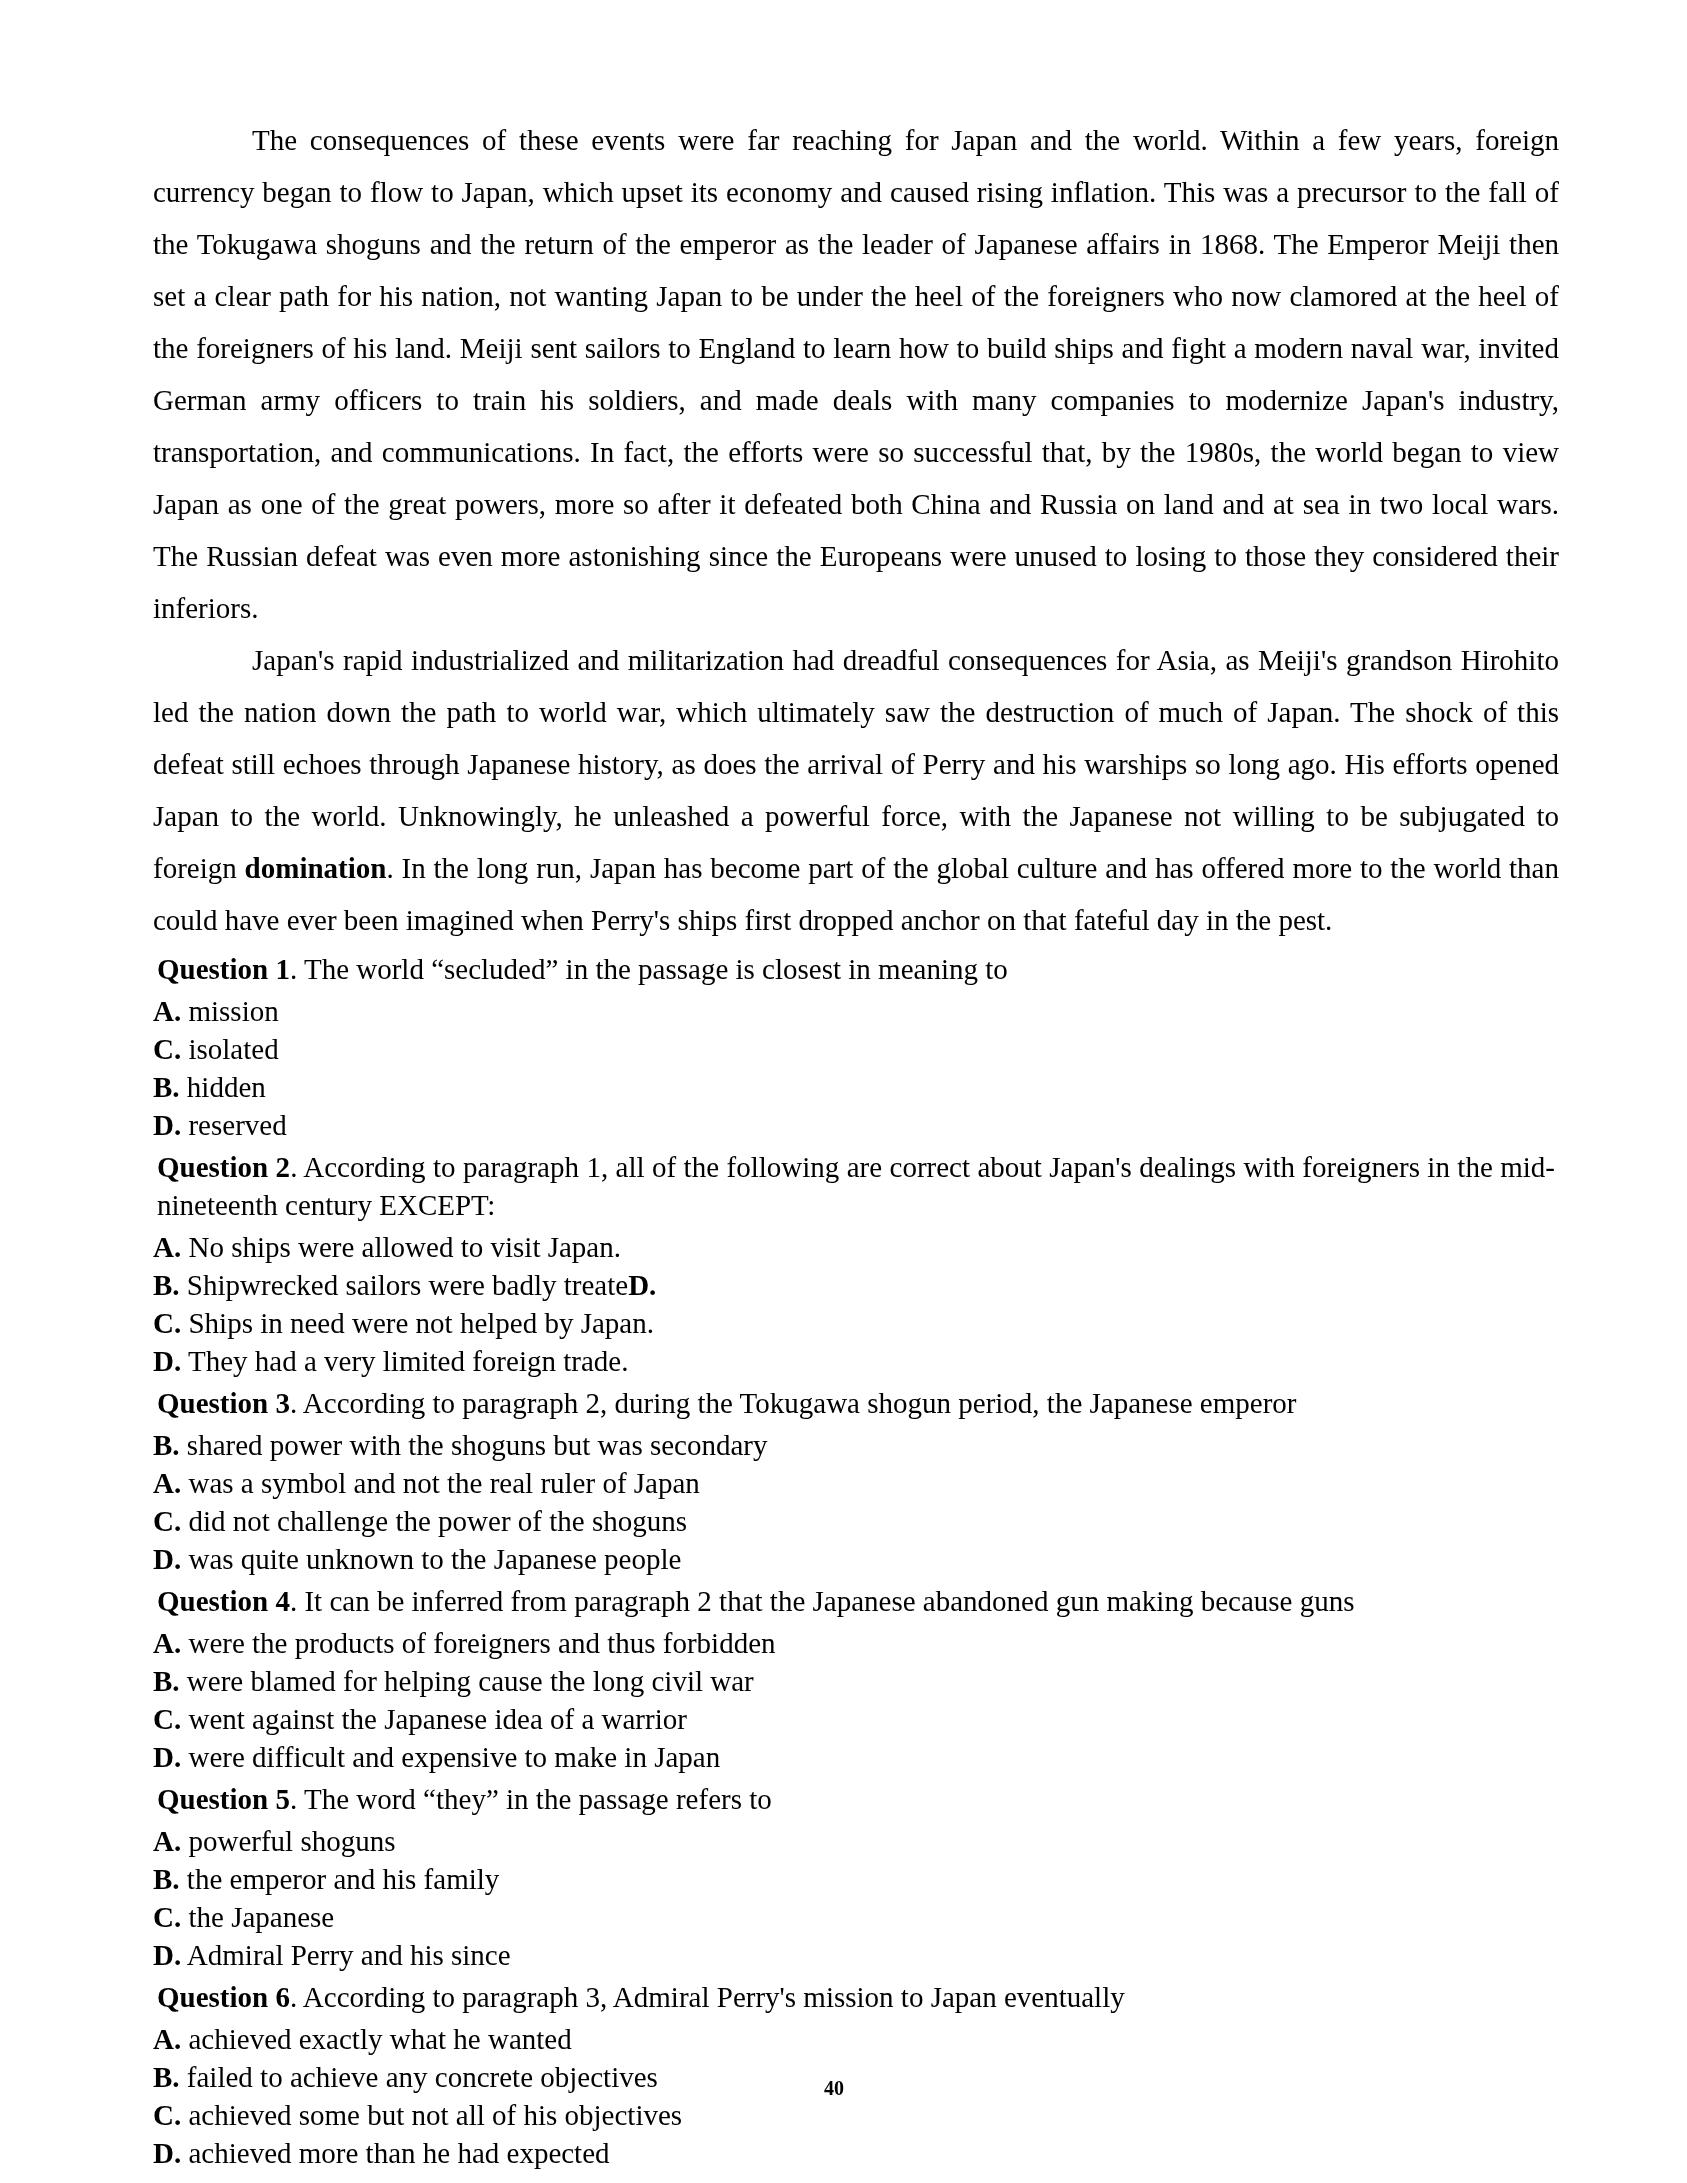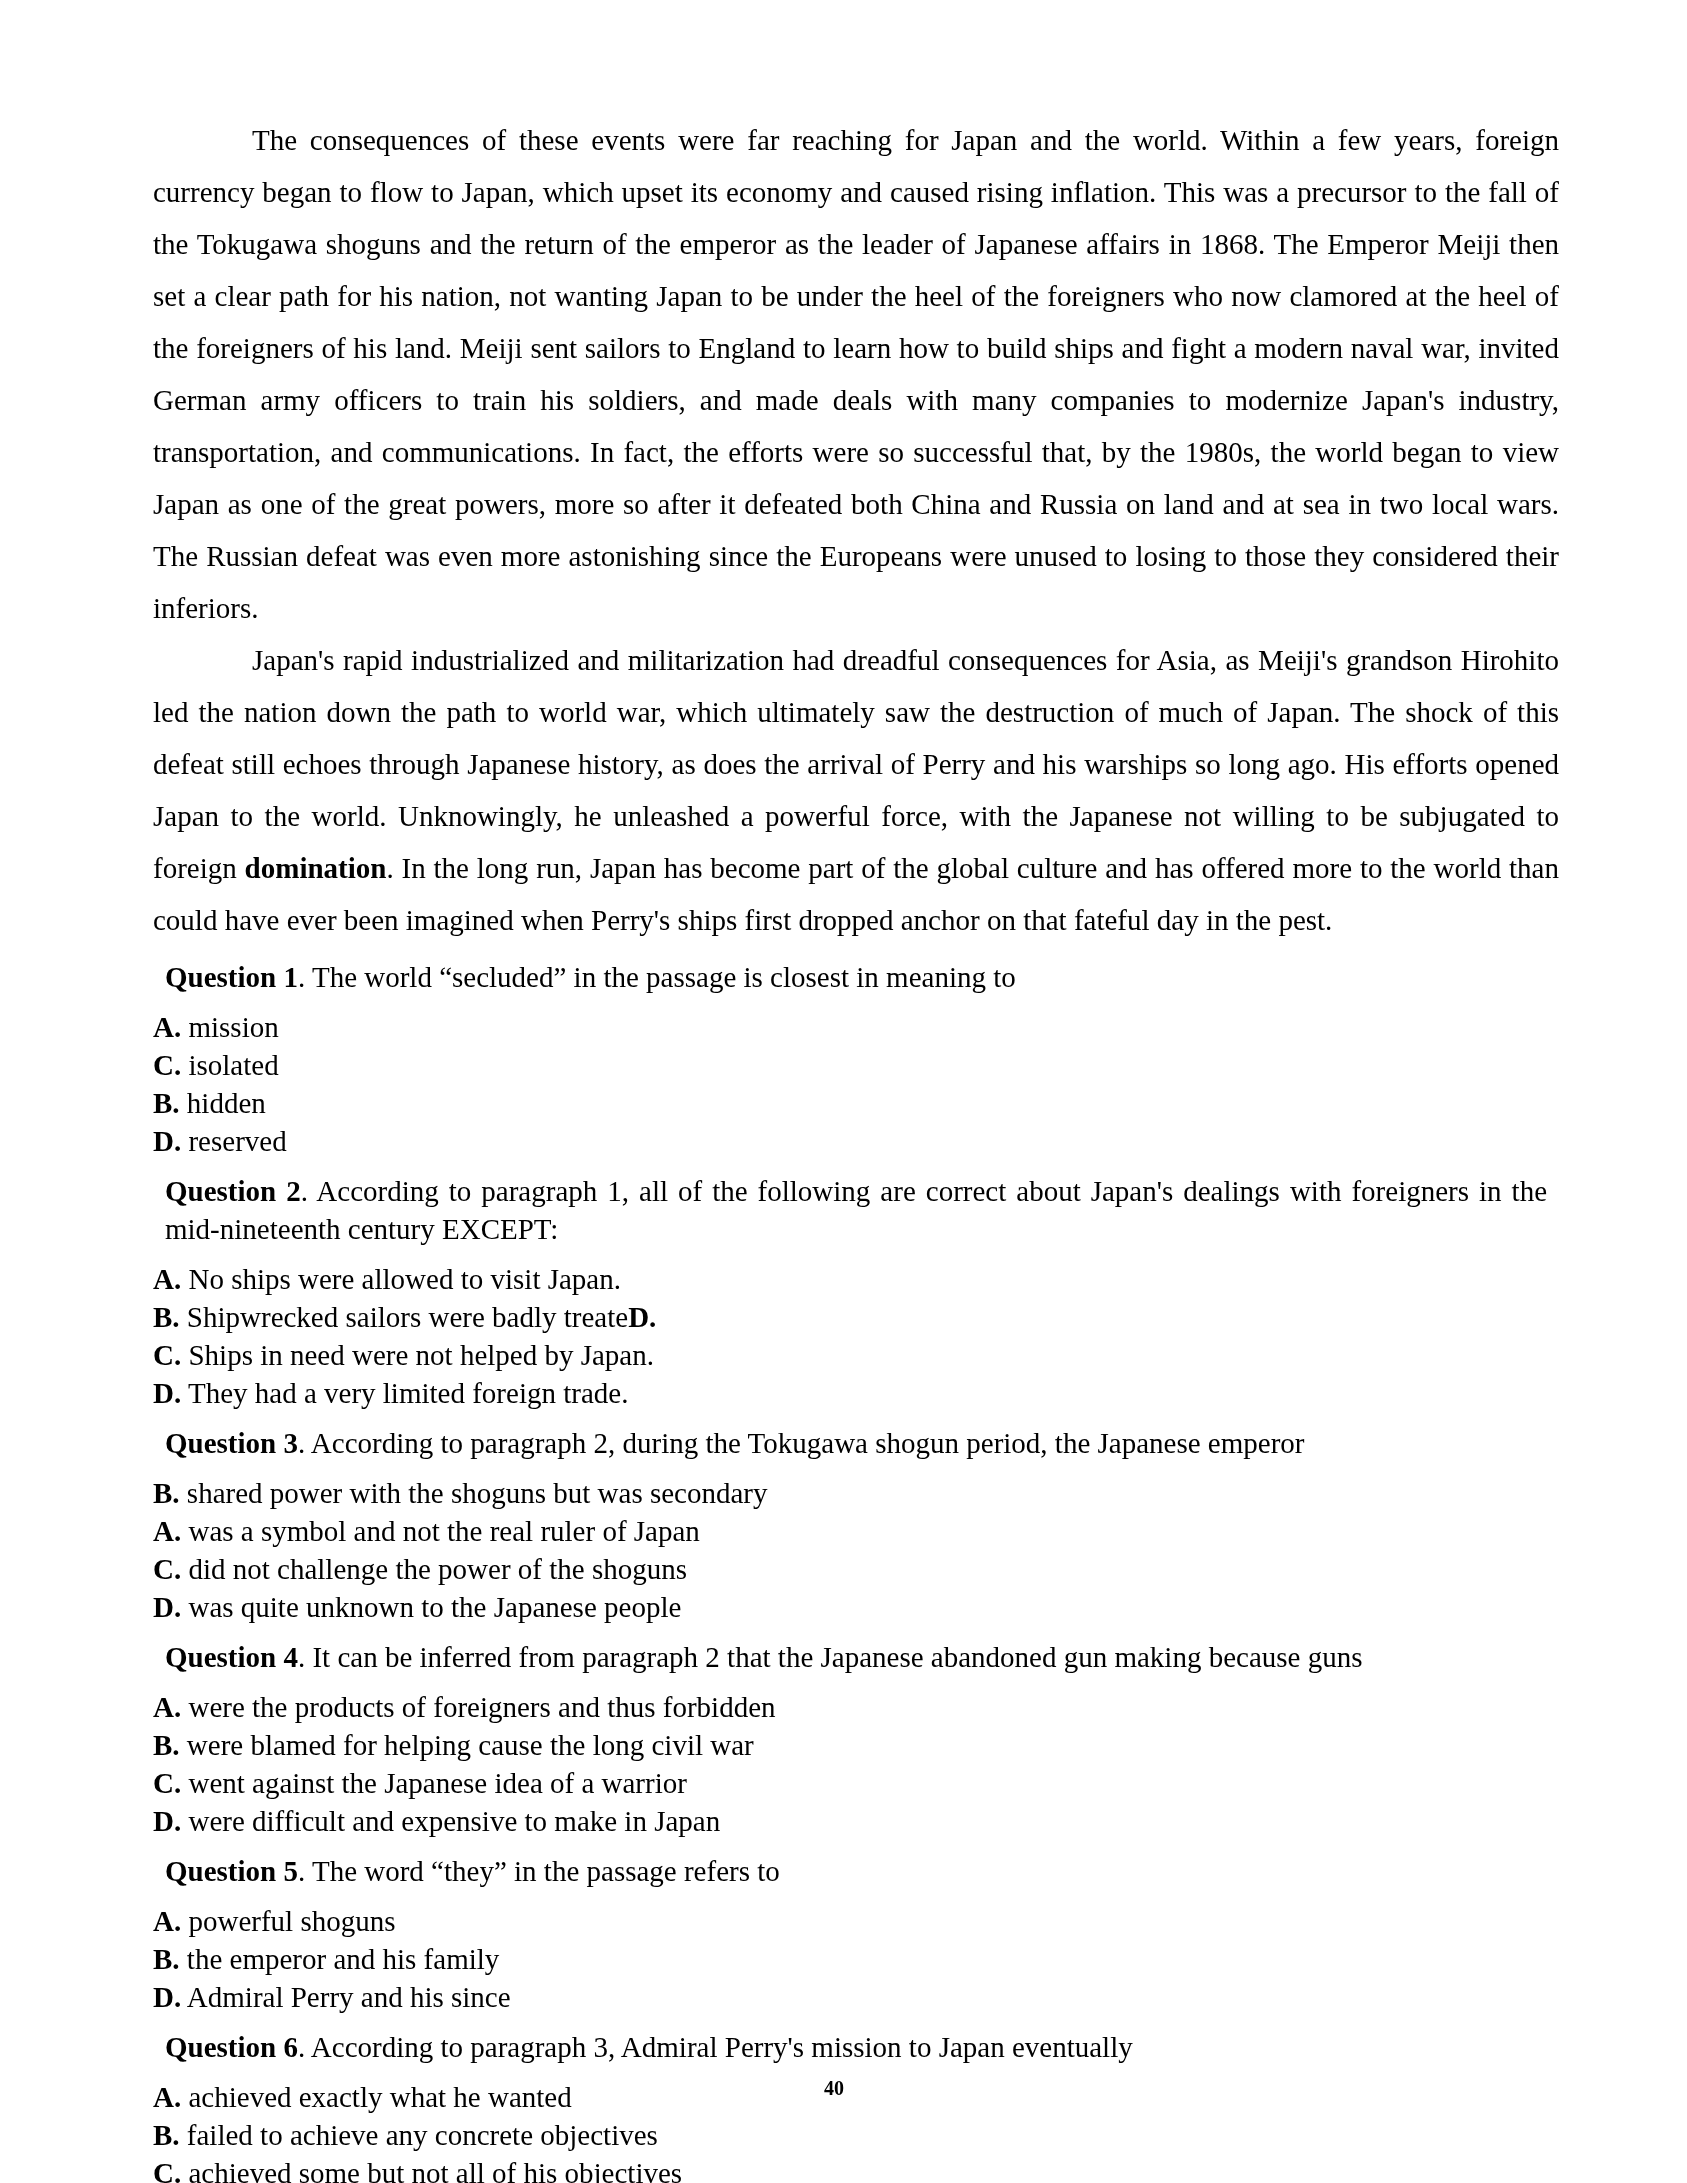--- a/index.html
+++ b/index.html
@@ -35,21 +35,21 @@
     }
     .line {
       font-size: 29px;
       line-height: 38px;
       margin: 0;
       white-space: nowrap;
     }
     .qstem {
       font-size: 29px;
       line-height: 38px;
-      margin: 12px;
+      margin: 4px;
       text-align: justify;
     }
     .qlabel, .optletter {
       font-weight: bold;
     }
     .page-number {
       position: absolute;
       top: 2076px;
       left: 0;
       width: 1668px;
@@ -103,20 +103,21 @@
       <p class="line"><span class="optletter">A.</span><span> were the products of foreigners and thus forbidden</span></p>
       <p class="line"><span class="optletter">B.</span><span> were blamed for helping cause the long civil war</span></p>
       <p class="line"><span class="optletter">C.</span><span> went against the Japanese idea of a warrior</span></p>
       <p class="line"><span class="optletter">D.</span><span> were difficult and expensive to make in Japan</span></p>
     </div>
 
     <div>
       <p class="qstem"><span class="qlabel">Question 5</span><span>. The word “they” in the passage refers to</span></p>
       <p class="line"><span class="optletter">A.</span><span> powerful shoguns</span></p>
       <p class="line"><span class="optletter">B.</span><span> the emperor and his family</span></p>
+      <p class="line"><span class="optletter">C.</span><span> the Japanese</span></p>
       <p class="line"><span class="optletter">D.</span><span> Admiral Perry and his since</span></p>
     </div>
 
     <div>
       <p class="qstem"><span class="qlabel">Question 6</span><span>. According to paragraph 3, Admiral Perry's mission to Japan eventually</span></p>
       <p class="line"><span class="optletter">A.</span><span> achieved exactly what he wanted</span></p>
       <p class="line"><span class="optletter">B.</span><span> failed to achieve any concrete objectives</span></p>
       <p class="line"><span class="optletter">C.</span><span> achieved some but not all of his objectives</span></p>
       <p class="line"><span class="optletter">D.</span><span> achieved more than he had expected</span></p>
     </div>

